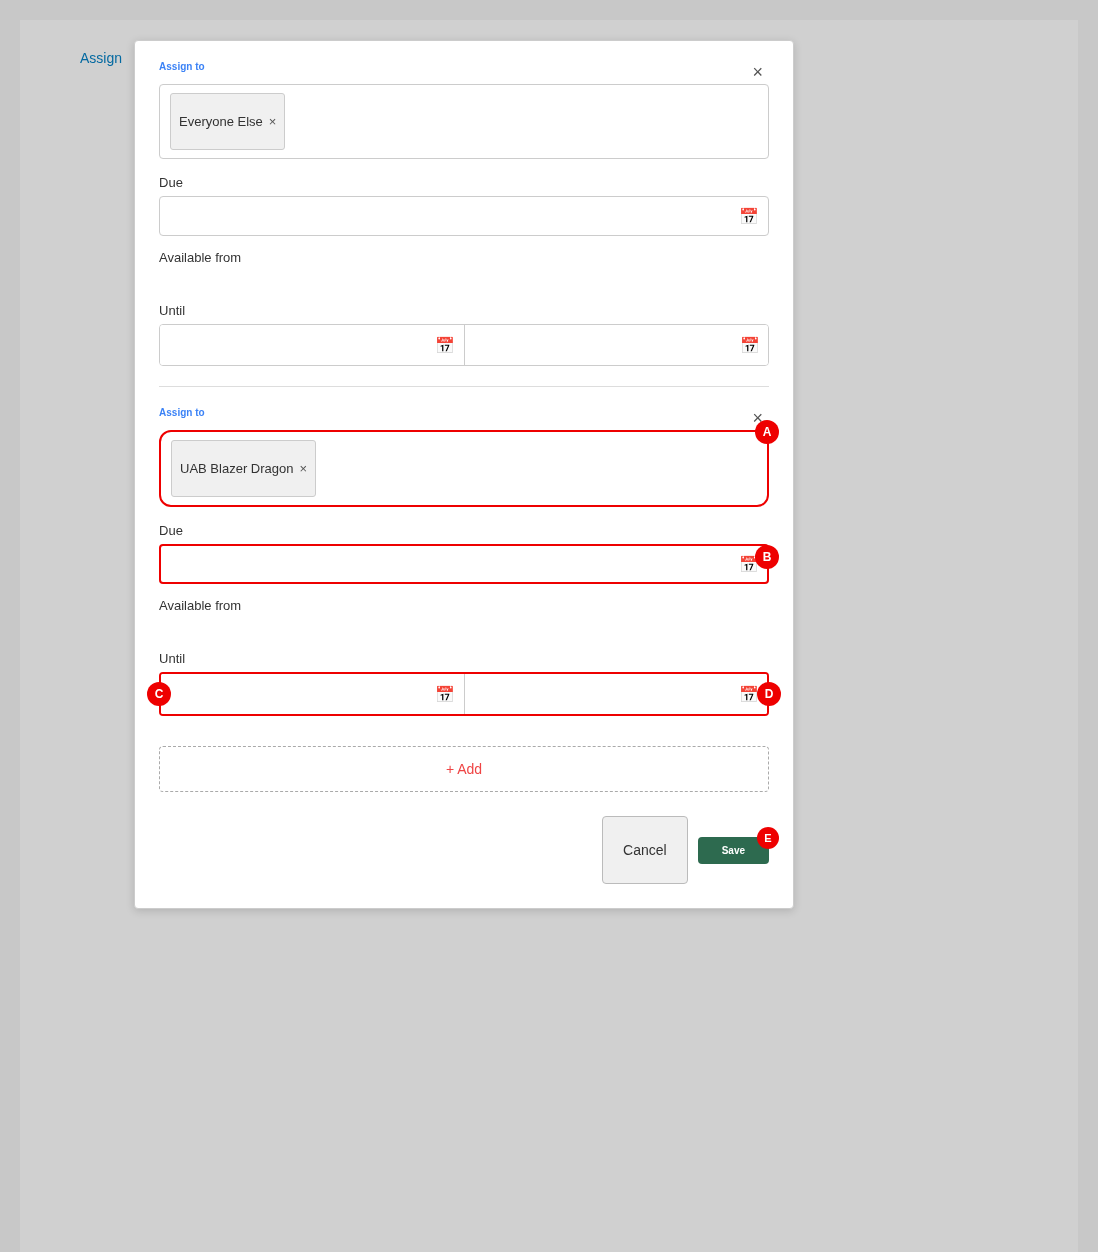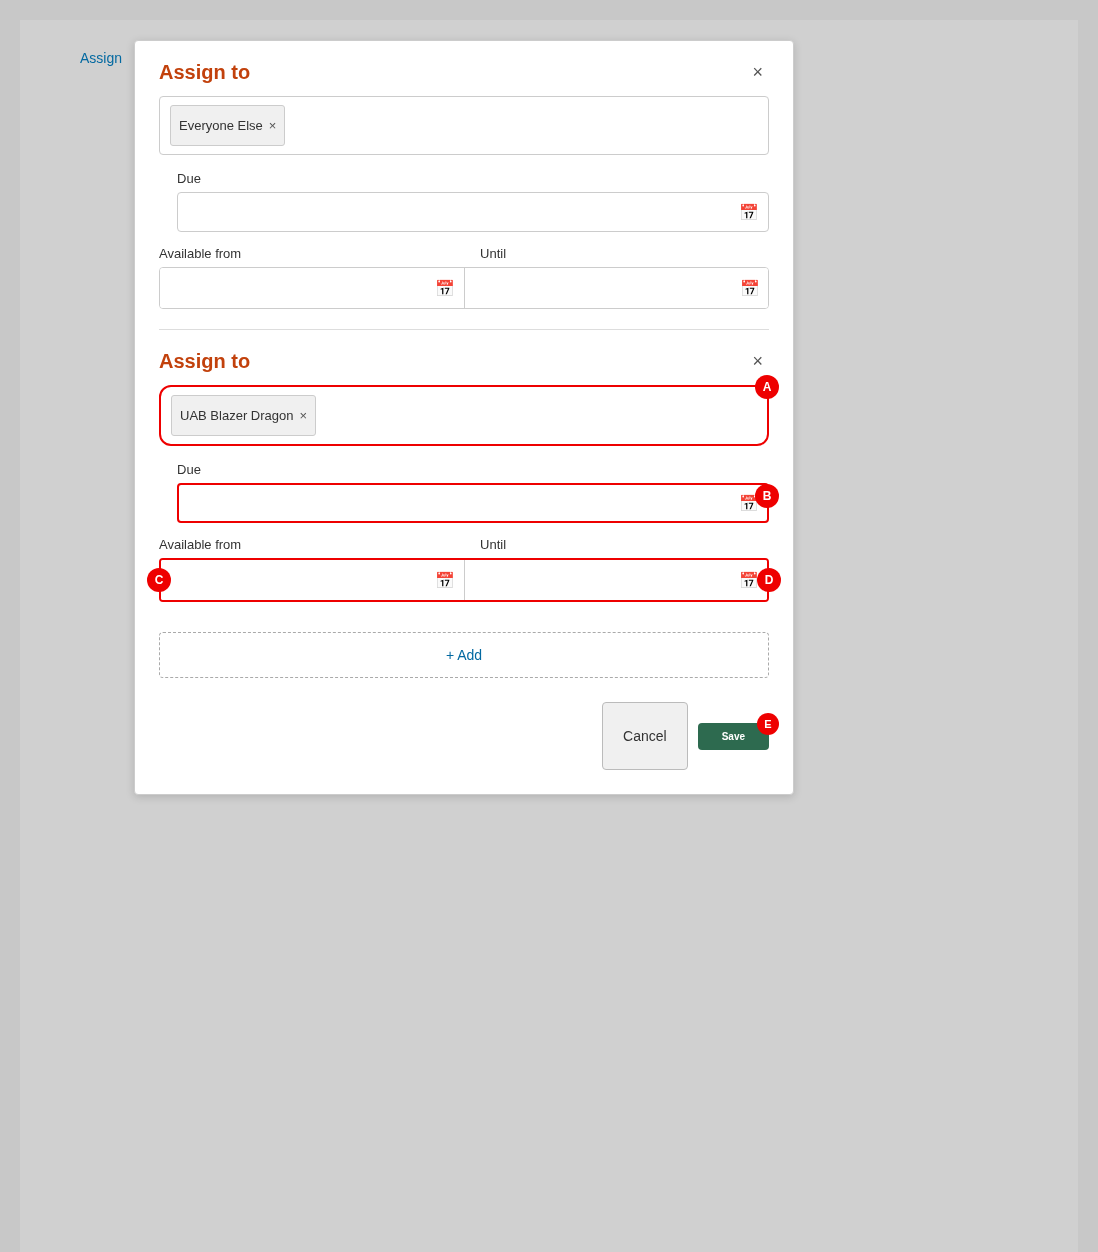--- a/index.html
+++ b/index.html
@@ -57,23 +57,23 @@
       background: none;
       border: none;
       font-size: 18px;
       cursor: pointer;
       color: #555;
       line-height: 1;
       padding: 2px 6px;
     }
 
     .section-title {
-      font-size: 20px;
+      font-size: 10px;
       font-weight: bold;
-      color: #c2410c;
+      color: #3b82f6;
       margin-bottom: 12px;
     }
 
     
     .tag-field {
       border: 1px solid #ccc;
       border-radius: 4px;
       padding: 8px 10px;
       min-height: 42px;
       display: flex;
@@ -87,21 +87,21 @@
       border: 2px solid #e00;
       border-radius: 12px;
     }
 
     .tag {
       display: inline-flex;
       align-items: center;
       background: #f0f0f0;
       border: 1px solid #ccc;
       border-radius: 3px;
-      padding: 12px 8px;
+      padding: 20px 8px;
       font-size: 13px;
       color: #333;
       gap: 6px;
     }
 
     .tag-remove {
       cursor: pointer;
       color: #555;
       font-size: 13px;
       background: none;
@@ -145,20 +145,21 @@
       transform: translateY(-50%);
       color: #555;
       font-size: 16px;
       pointer-events: none;
     }
 
     .date-row {
       display: flex;
       gap: 32px;
       margin-top: 4px;
+      flex-direction: column;
     }
 
     .date-col {
       flex: 1;
     }
 
     .date-row-fields {
       display: flex;
       gap: 0;
       border: 1px solid #ccc;
@@ -211,21 +212,21 @@
       z-index: 10;
     }
 
     
     .add-section {
       border: 1px dashed #aaa;
       border-radius: 4px;
       padding: 14px;
       text-align: center;
       cursor: pointer;
-      color: #0369a1;
+      color: #ef4444;
       font-size: 14px;
       margin-bottom: 20px;
     }
 
     
     .modal-footer {
       display: flex;
       justify-content: flex-end;
       gap: 10px;
       align-items: center;
@@ -268,21 +269,20 @@
       color: #fff;
       font-size: 11px;
       font-weight: bold;
       display: flex;
       align-items: center;
       justify-content: center;
     }
 
     .field-group {
       margin-bottom: 14px;
-      margin-left: 18px;
     }
 
     .highlighted-wrapper {
       position: relative;
     }
   </style>
 </head>
 <body>
 
 <div class="page-wrapper">

